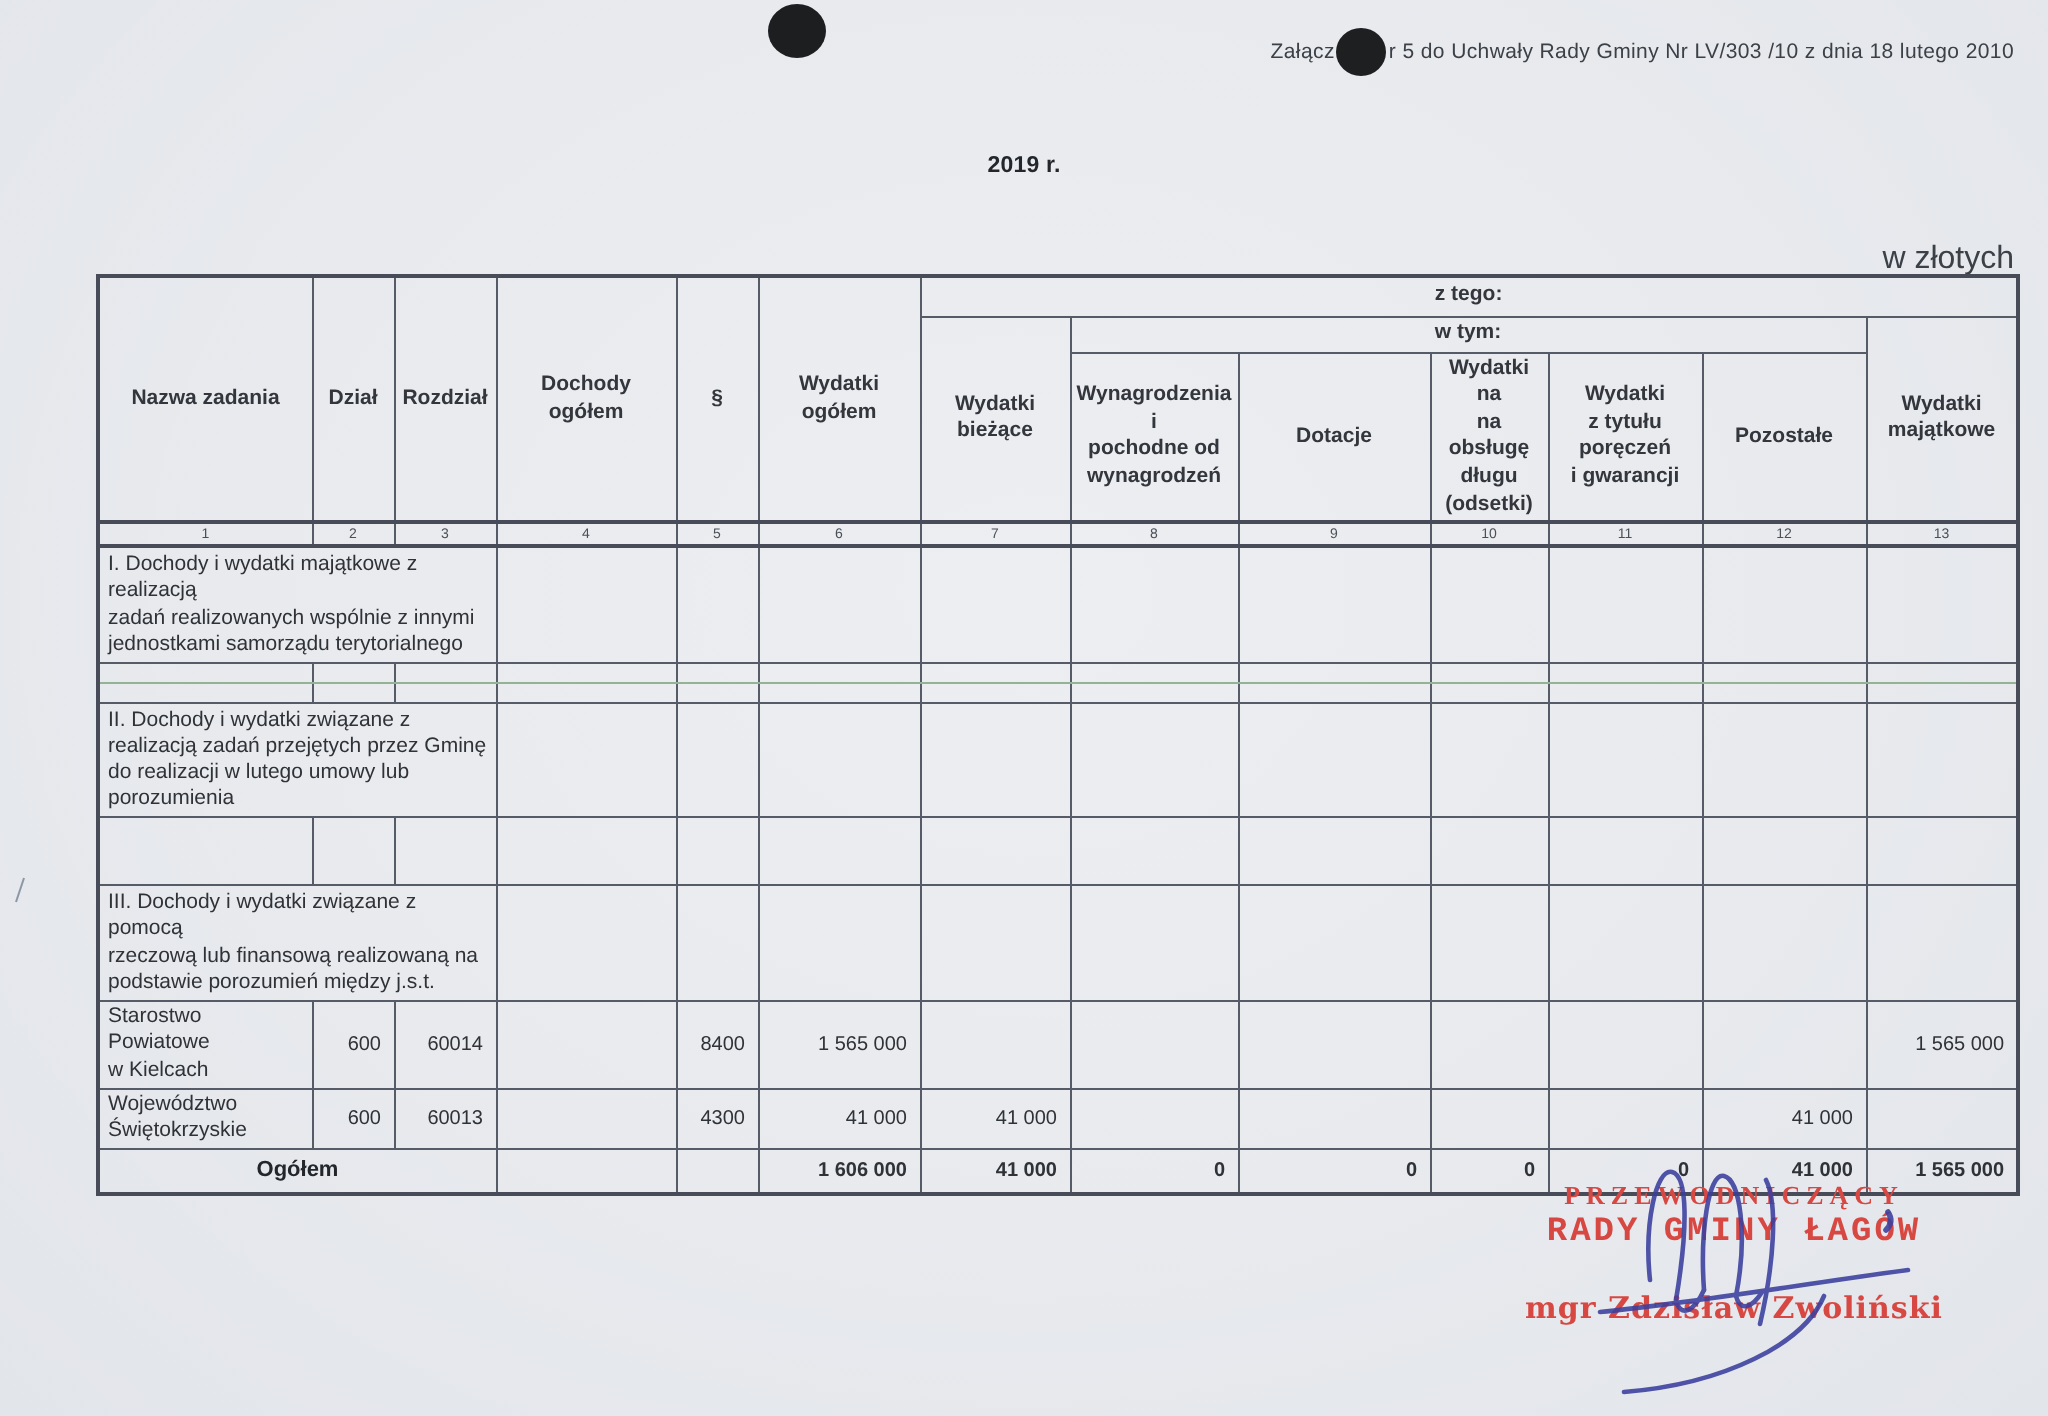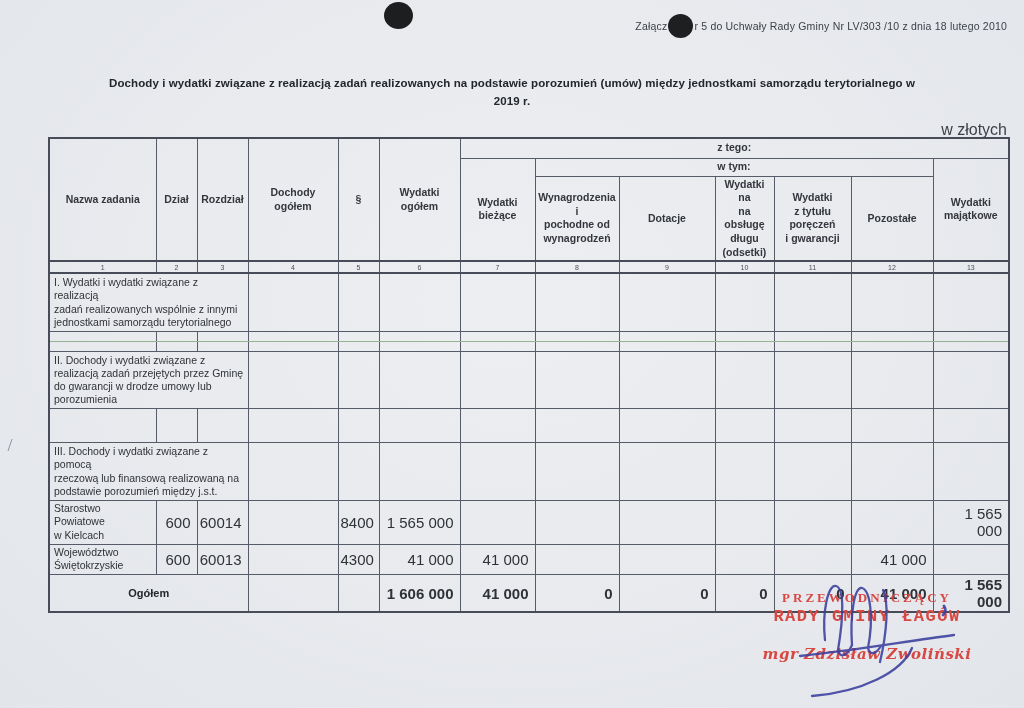--- a/index.html
+++ b/index.html
@@ -55,62 +55,61 @@
   }
   td.section{
     text-align:left;vertical-align:top;white-space:pre-line;line-height:1.25;
     padding:2px 3px 2px 4px;font-size:10.5px;
   }
   td.namecell{
     text-align:left;vertical-align:middle;white-space:pre-line;line-height:1.3;
     padding:1px 3px 1px 4px;font-size:10.5px;
   }
   td.num{
-    text-align:right;vertical-align:middle;padding:1px 6px 1px 2px;font-size:15px;
+    text-align:right;vertical-align:middle;padding:1px 6px 1px 2px;font-size:10px;
   }
   tr.thin td{height:9px;padding:0;border-bottom:1px solid #94b392;}
   tr.thin.last td{border-bottom:1px solid #565b68;}
   tr.total td{font-weight:bold;}
   td.totlabel{
     text-align:center;font-weight:bold;font-size:11px;vertical-align:middle;color:#23262b;
   }
   
   .sig-block{
     position:absolute;left:752px;top:590px;width:230px;text-align:center;
   }
   .stamp-l1{
     color:#d84843;font-weight:bold;font-size:13px;letter-spacing:3px;
     font-family:Liberation Serif, serif;
   }
   .stamp-l2{
     color:#d84843;font-weight:bold;font-size:17px;letter-spacing:1.5px;
     font-family:Liberation Mono, monospace;margin-top:1px;
   }
   .stamp-l3{
-    color:#d84843;font-weight:bold;font-style:italic;font-size:15px;letter-spacing:.5px;
+    color:#d84843;font-weight:bold;font-size:15px;letter-spacing:.5px;
     font-family:"DejaVu Serif", serif;margin-top:19px;
   }
   .sig-svg{position:absolute;left:752px;top:572px;pointer-events:none;}
   .stray-mark{position:absolute;left:4px;top:436px;}
 </style>
 </head>
 <body>
 
 <div class="paper">
 
   <div class="hole-dot"></div>
 
   <div class="attachment-line">
     <span>Załącz</span>
     <span class="punch-dot"></span>
     <span>r 5 do Uchwały Rady Gminy Nr LV/303 /10 z dnia 18 lutego 2010</span>
   </div>
 
   <div class="doc-title">
-    <div>Dochody i wydatki związane z realizacją zadań realizowanych na podstawie porozumień (umów) między jednostkami samorządu terytorialnego w</div>
     <div>2019 r.</div>
   </div>
 
   <div class="units-note">w złotych</div>
 
   <table class="main">
     <colgroup>
       <col style="width:107px">
         <col style="width:41px">
         <col style="width:51px">
@@ -173,21 +172,21 @@
         <td>7</td>
         <td>8</td>
         <td>9</td>
         <td>10</td>
         <td>11</td>
         <td>12</td>
         <td>13</td>
       </tr>
 
       <tr style="height:48px">
-        <td class="section" colspan="3">I. Wydatki i wydatki związane z realizacją
+        <td class="section" colspan="3">I. Dochody i wydatki majątkowe z realizacją
 zadań realizowanych wspólnie z innymi
 jednostkami samorządu terytorialnego</td>
         <td></td>
           <td></td>
         <td></td>
           <td></td>
         <td></td>
           <td></td>
         <td></td>
           <td></td>
@@ -222,21 +221,21 @@
           <td></td>
           <td></td>
           <td></td>
           <td></td>
           <td></td>
       </tr>
 
       <tr style="height:57px">
         <td class="section" colspan="3">II. Dochody i wydatki związane z
 realizacją zadań przejętych przez Gminę
-do gwarancji w drodze umowy lub
+do realizacji w lutego umowy lub
 porozumienia</td>
         <td></td>
           <td></td>
         <td></td>
           <td></td>
         <td></td>
           <td></td>
         <td></td>
           <td></td>
         <td></td>

